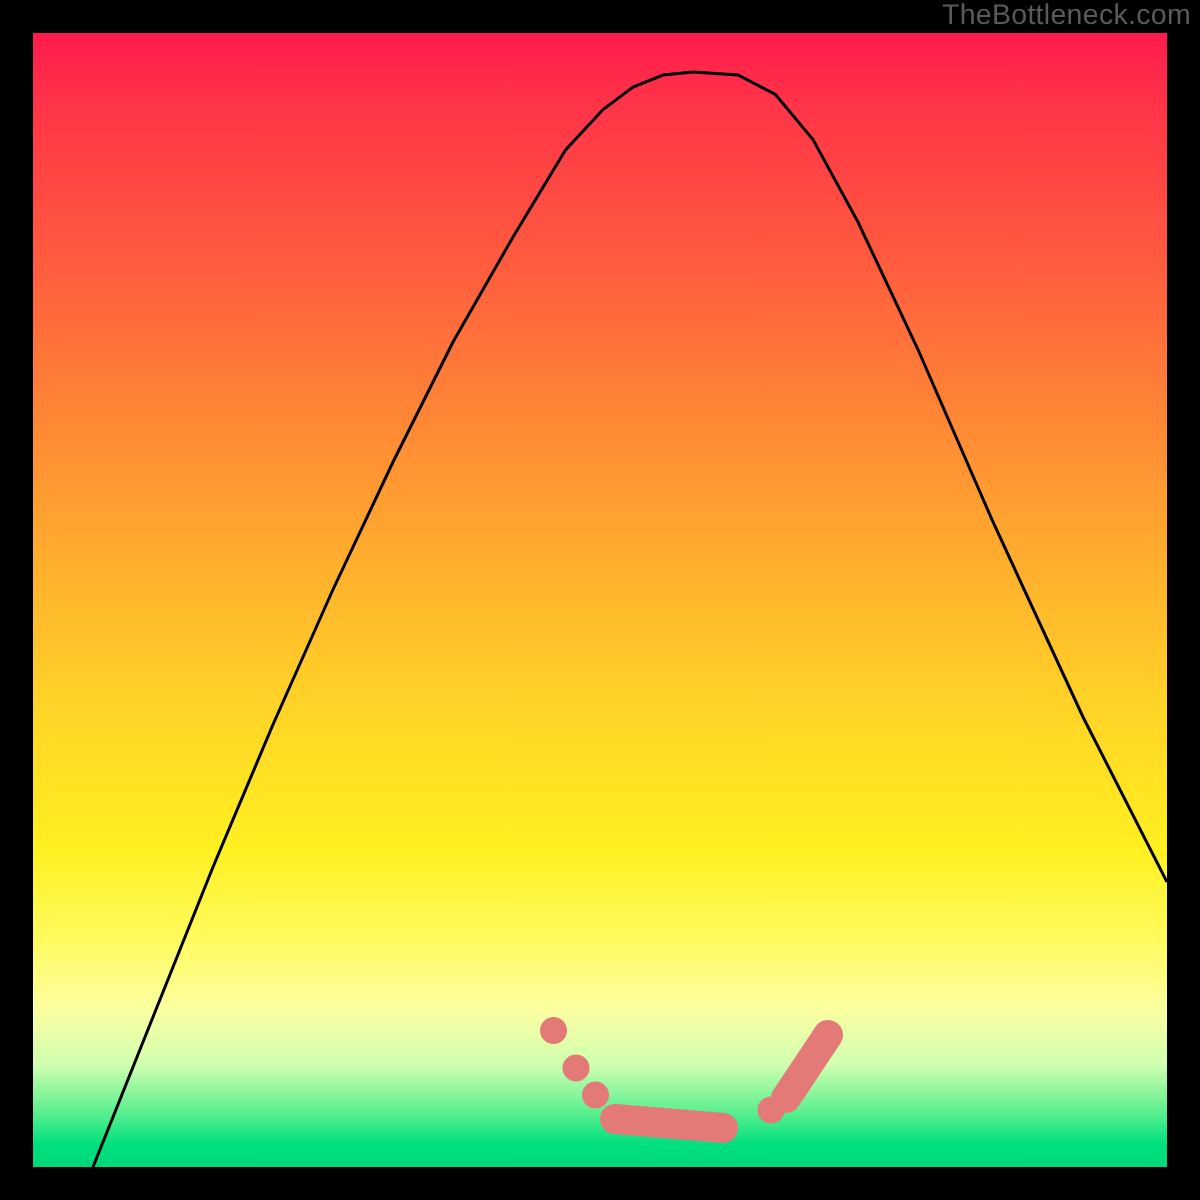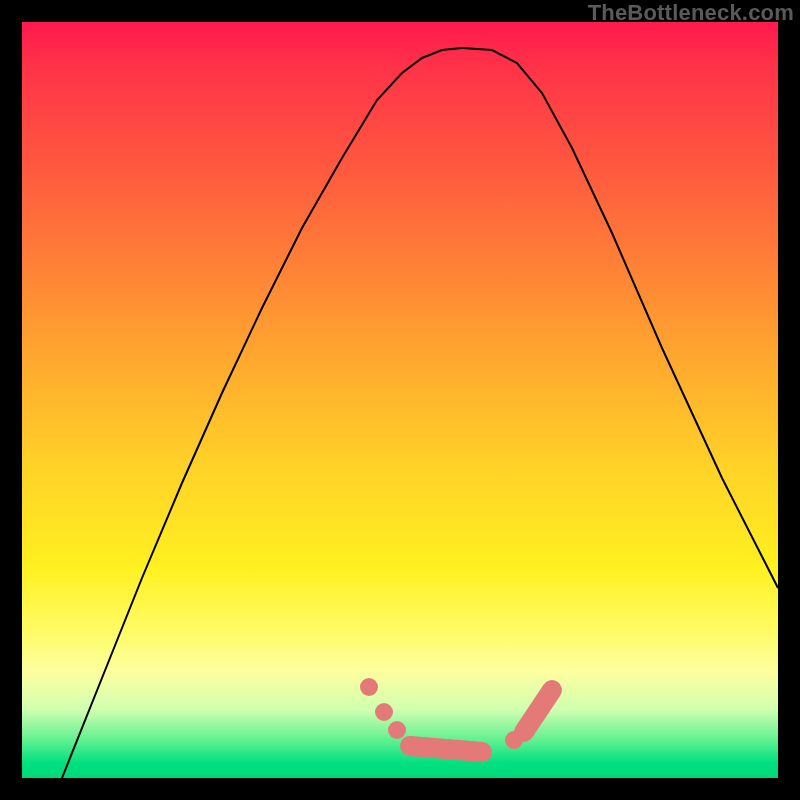--- a/index.html
+++ b/index.html
@@ -31,22 +31,22 @@
       #60f090 95%,
       #00e080 98%,
       #00d878 100%
     );
   }
   .watermark {
     position: absolute;
     top: 0px;
     right: 6px;
     color: #5a5a5a;
-    font-size: 22px;
-    font-weight: 700;
+    font-size: 19px;
+    font-weight: 400;
     letter-spacing: 0.2px;
     font-family: Arial, sans-serif;
   }
   svg.plot {
     position: absolute;
     left: 0;
     top: 0;
     width: 756px;
     height: 756px;
   }

